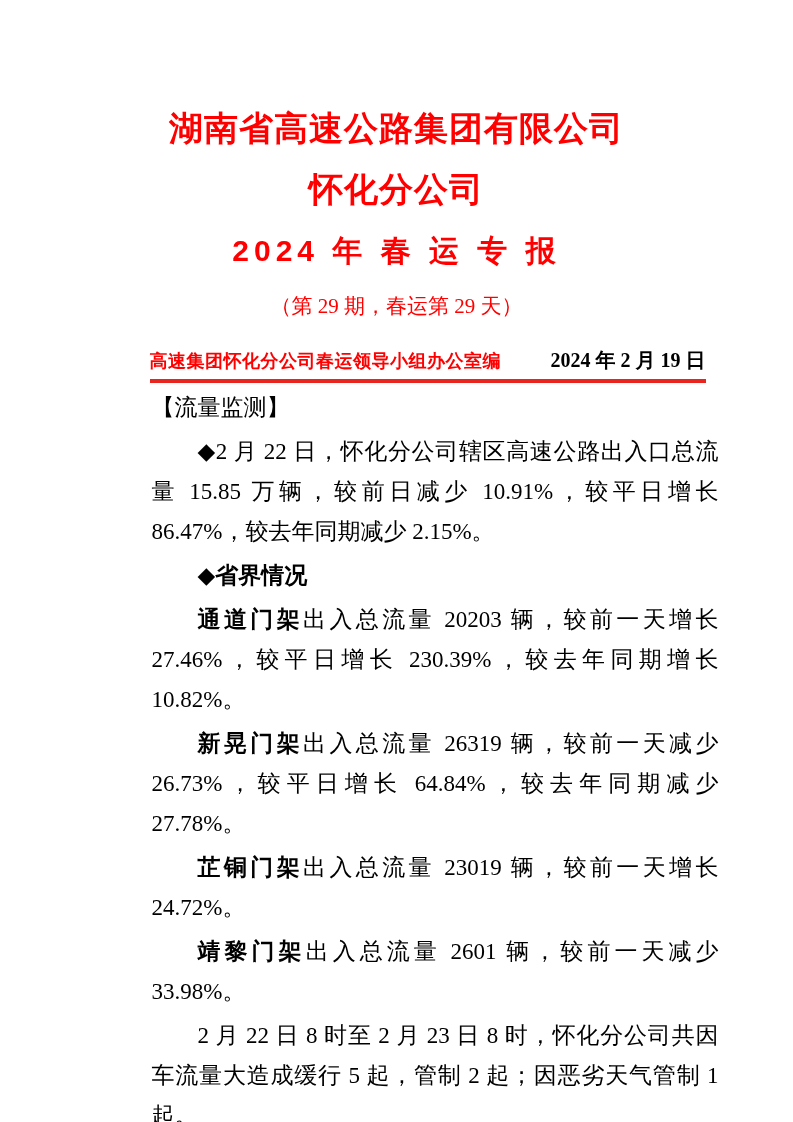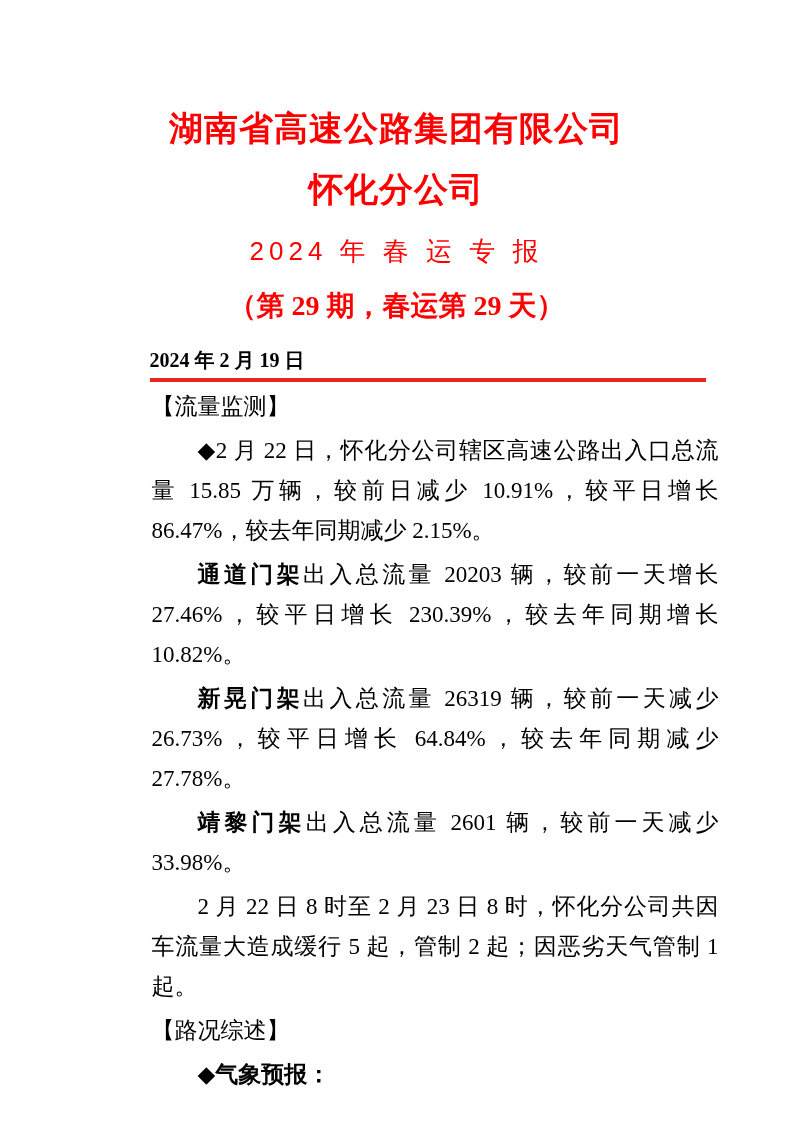--- a/index.html
+++ b/index.html
@@ -16,31 +16,31 @@
   .title-block { padding-top: 98px; text-align: center; }
   .title-main {
     font-size: 34px;
     line-height: 61px;
     font-weight: bold;
     color: var(--accent-red, #ff0000);
     font-family: "Liberation Sans", "DejaVu Sans", sans-serif;
     letter-spacing: 1px;
   }
   .title-issue {
-    font-size: 26px;
+    font-size: 30px;
     line-height: 62px;
-    font-weight: normal;
+    font-weight: bold;
     color: var(--accent-red, #ff0000);
     font-family: "Liberation Sans", "DejaVu Sans", sans-serif;
     letter-spacing: 5px;
   }
   .subtitle {
-    font-size: 28px;
+    font-size: 21px;
     line-height: 48px;
-    font-weight: bold;
+    font-weight: normal;
     color: var(--accent-red, #ff0000);
   }
   .masthead {
     width: 556px;
     margin: 18px auto 0 112px;
     display: flex;
     justify-content: space-between;
     align-items: baseline;
     border-bottom: 4px solid var(--rule-red, #e8251f);
     padding-bottom: 6px;
@@ -75,34 +75,37 @@
 <div class="page">
 
   <header class="title-block">
     <div class="title-main">湖南省高速公路集团有限公司</div>
     <div class="title-main">怀化分公司</div>
     <div class="title-issue">2024 年 春 运 专 报</div>
     <div class="subtitle">（第 29 期，春运第 29 天）</div>
   </header>
 
   <div class="masthead">
+    <span class="masthead-editor">高速集团怀化分公司春运领导小组办公室编</span>
     <span class="masthead-date">2024 年 2 月 19 日</span>
   </div>
 
   <main class="doc-body">
 
     <p class="section-header">【流量监测】</p>
 
     <p class="indent"><span>◆</span><span>2 月 22 日，怀化分公司辖区高速公路出入口总流量 15.85 万辆，较前日减少 10.91%，较平日增长 86.47%，较去年同期减少 2.15%。</span></p>
 
+    <p class="indent b"><span>◆</span><span>省界情况</span></p>
 
     <p class="indent"><span class="b">通道门架</span><span>出入总流量 20203 辆，较前一天增长 27.46%，较平日增长 230.39%，较去年同期增长 10.82%。</span></p>
 
     <p class="indent"><span class="b">新晃门架</span><span>出入总流量 26319 辆，较前一天减少 26.73%，较平日增长 64.84%，较去年同期减少 27.78%。</span></p>
 
+    <p class="indent"><span class="b">芷铜门架</span><span>出入总流量 23019 辆，较前一天增长 24.72%。</span></p>
 
     <p class="indent"><span class="b">靖黎门架</span><span>出入总流量 2601 辆，较前一天减少 33.98%。</span></p>
 
 
     <p class="indent">2 月 22 日 8 时至 2 月 23 日 8 时，怀化分公司共因车流量大造成缓行 5 起，管制 2 起；因恶劣天气管制 1 起。</p>
 
     <p class="section-header">【路况综述】</p>
 
     <p class="indent b"><span>◆</span><span>气象预报：</span></p>
 

